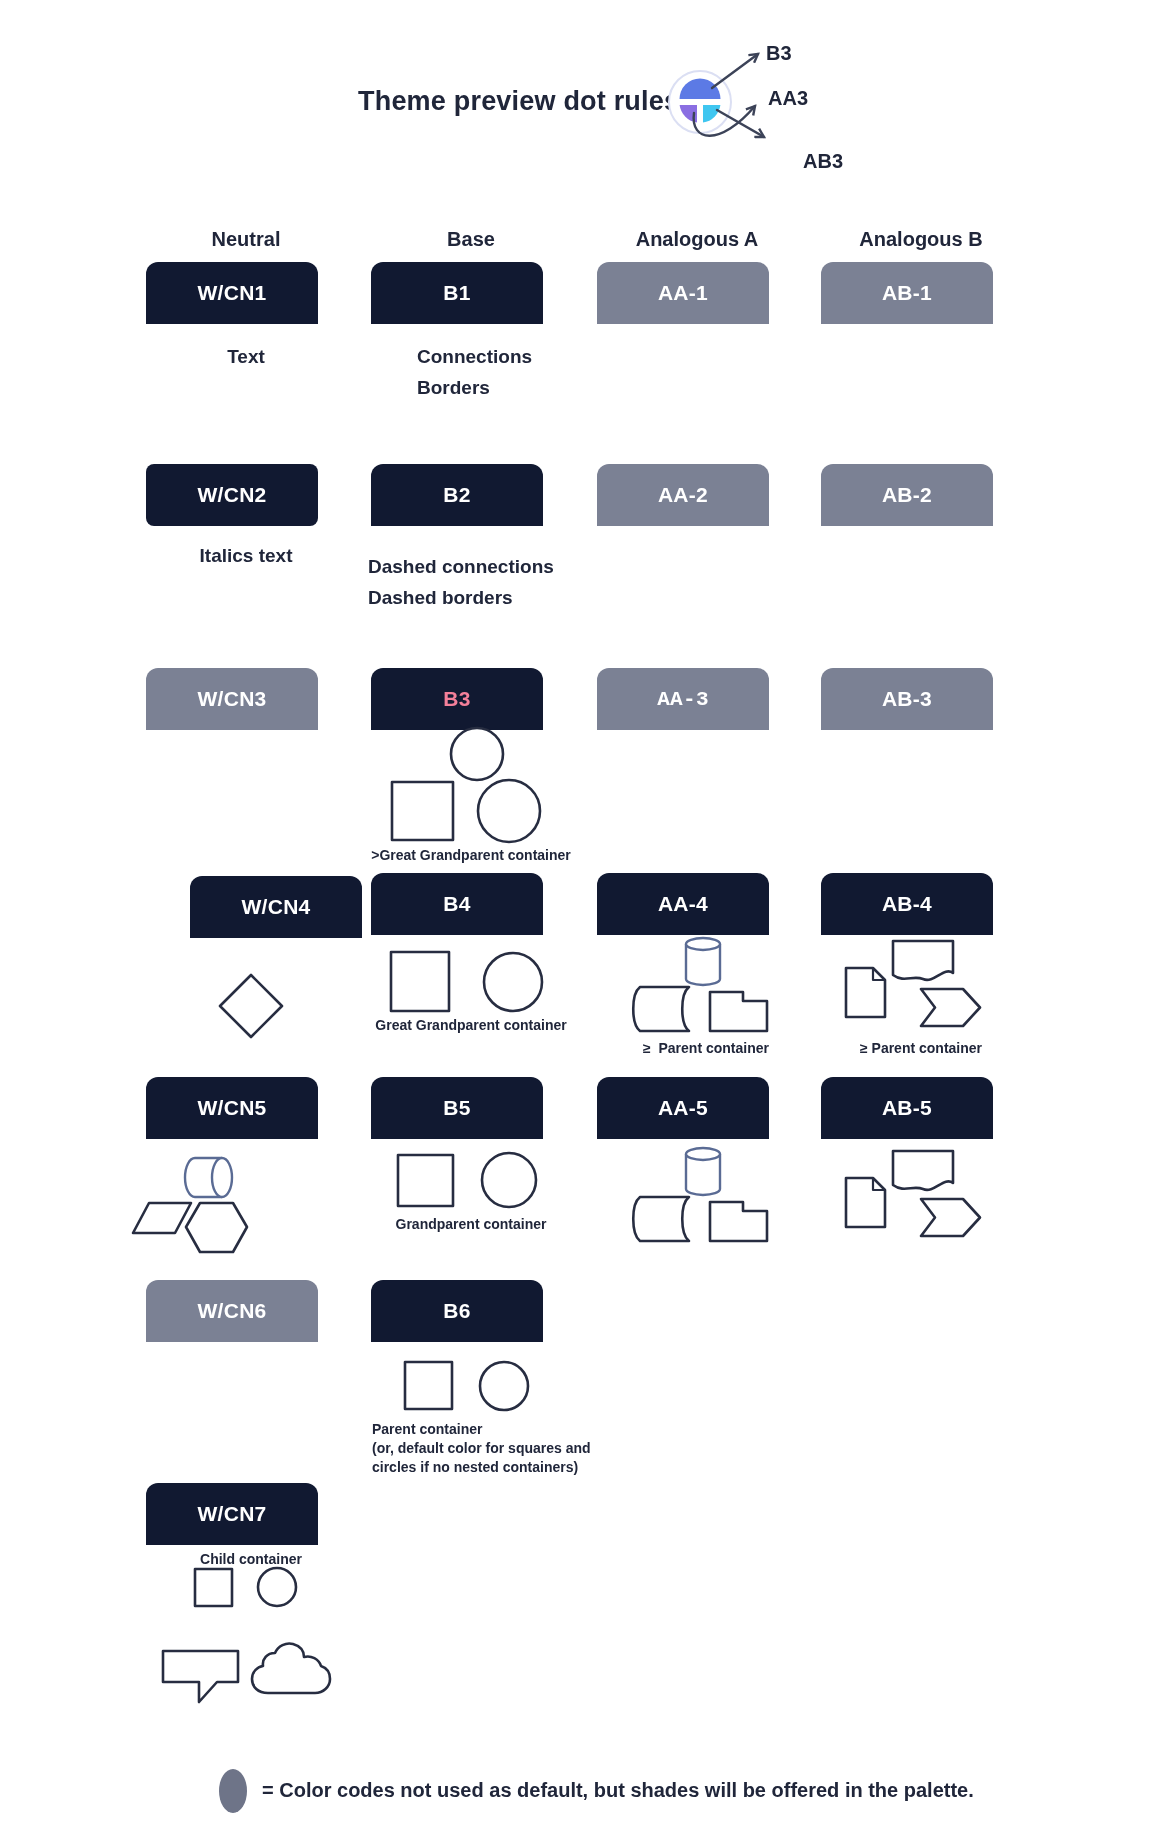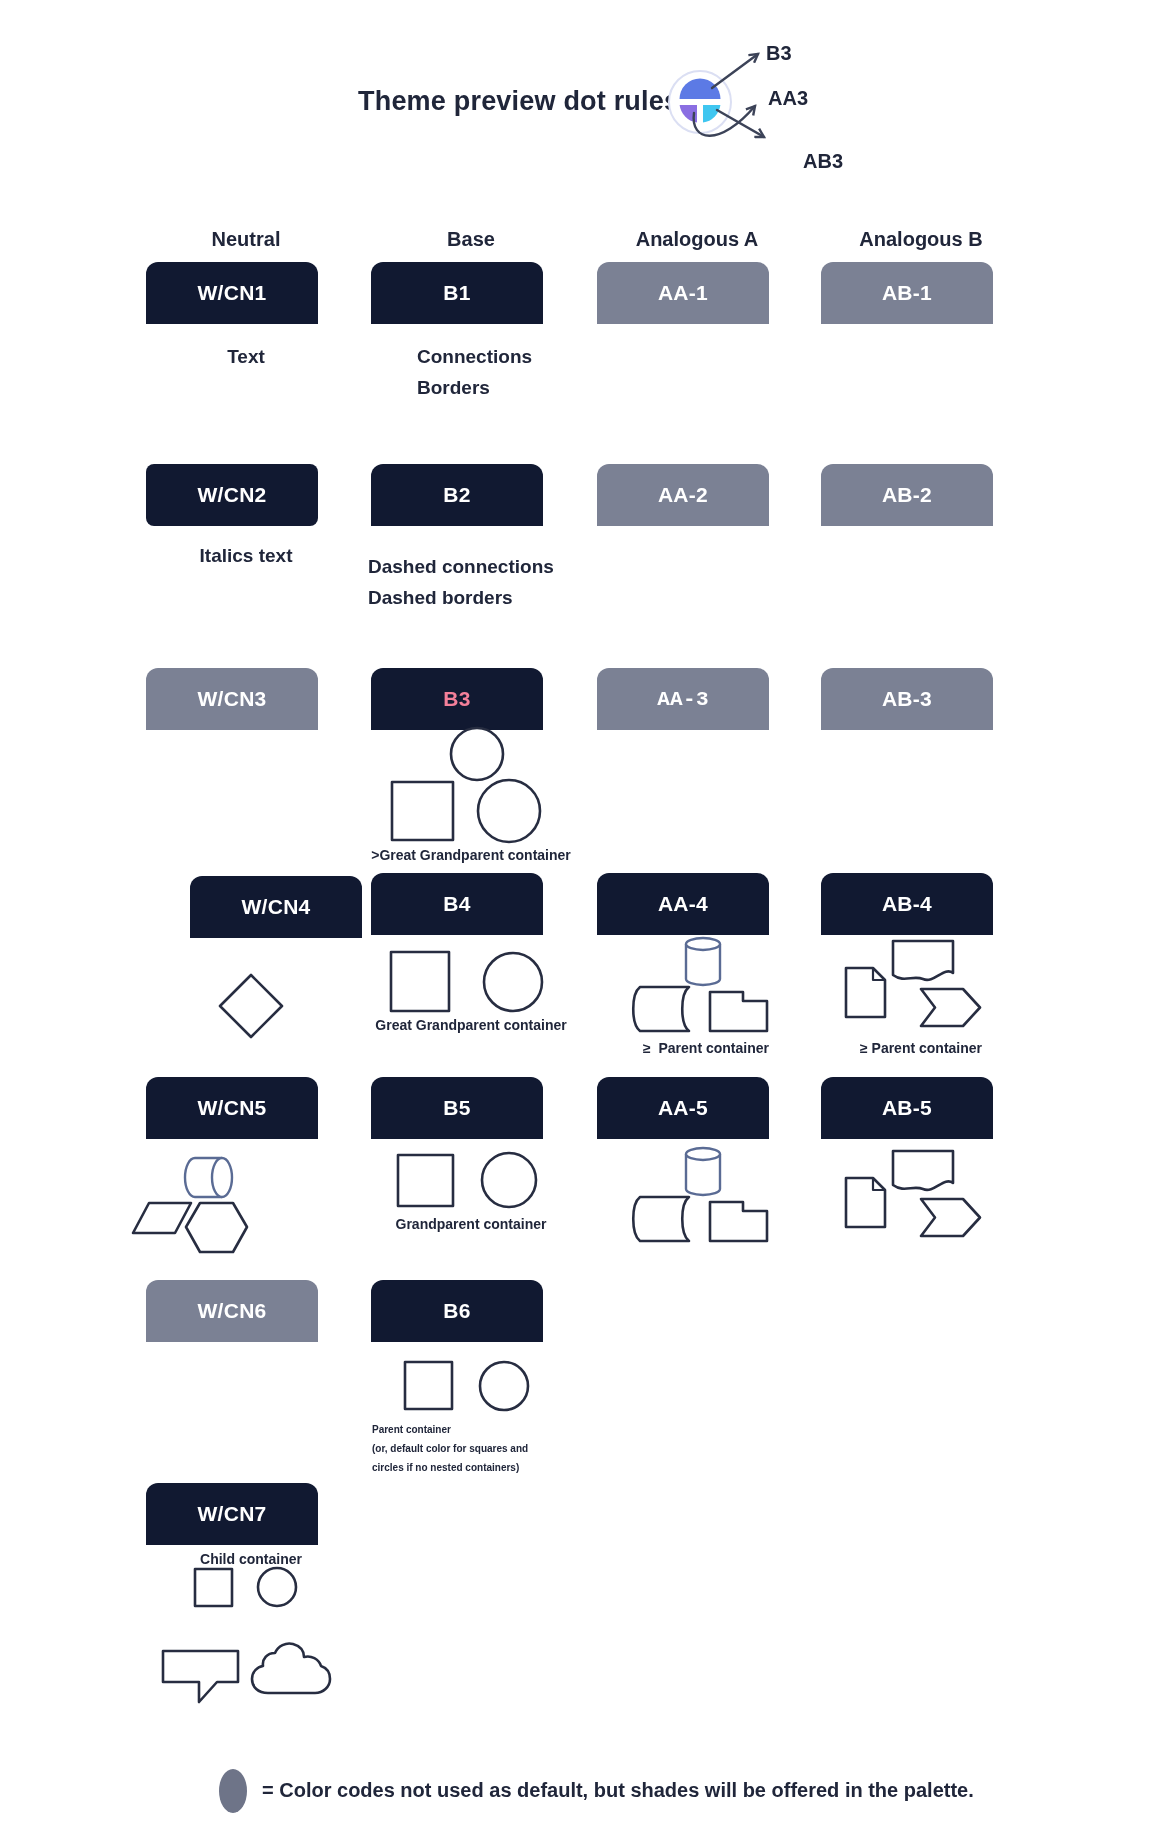--- a/index.html
+++ b/index.html
@@ -14,21 +14,21 @@
   .sw{
     width:172px;height:62px;border-radius:12px 12px 0 0;
     display:flex;align-items:center;justify-content:center;
     font-size:21px;font-weight:700;color:#fff;letter-spacing:.3px;
   }
   .sw.dark{background:var(--dark,#111931);}
   .sw.gray{background:var(--gray,#7b8194);}
   .sw .pink{color:var(--pink,#f4809a);}
   .cap-lg{font-size:19px;font-weight:700;line-height:31px;}
   .cap-sm{font-size:14px;font-weight:700;white-space:pre;}
-  .cap-xs{font-size:10px;font-weight:700;line-height:19px;}
+  .cap-xs{font-size:14px;font-weight:700;line-height:19px;}
   .center{text-align:center;}
   svg{overflow:visible;display:block;}
   .shape{fill:#fff;stroke:var(--stroke,#272d41);stroke-width:2.6;stroke-linejoin:round;stroke-linecap:round;}
   .shape-blue{fill:#fff;stroke:var(--cyl,#5a6b94);stroke-width:2.4;stroke-linejoin:round;}
   .crease{fill:none;stroke:var(--stroke,#272d41);stroke-width:2.2;stroke-linejoin:round;}
   .arrow{fill:none;stroke:var(--arrow,#3c4358);stroke-width:2.4;stroke-linecap:round;}
   .legend-text{font-size:20px;font-weight:700;}
 </style>
 </head>
 <body>

